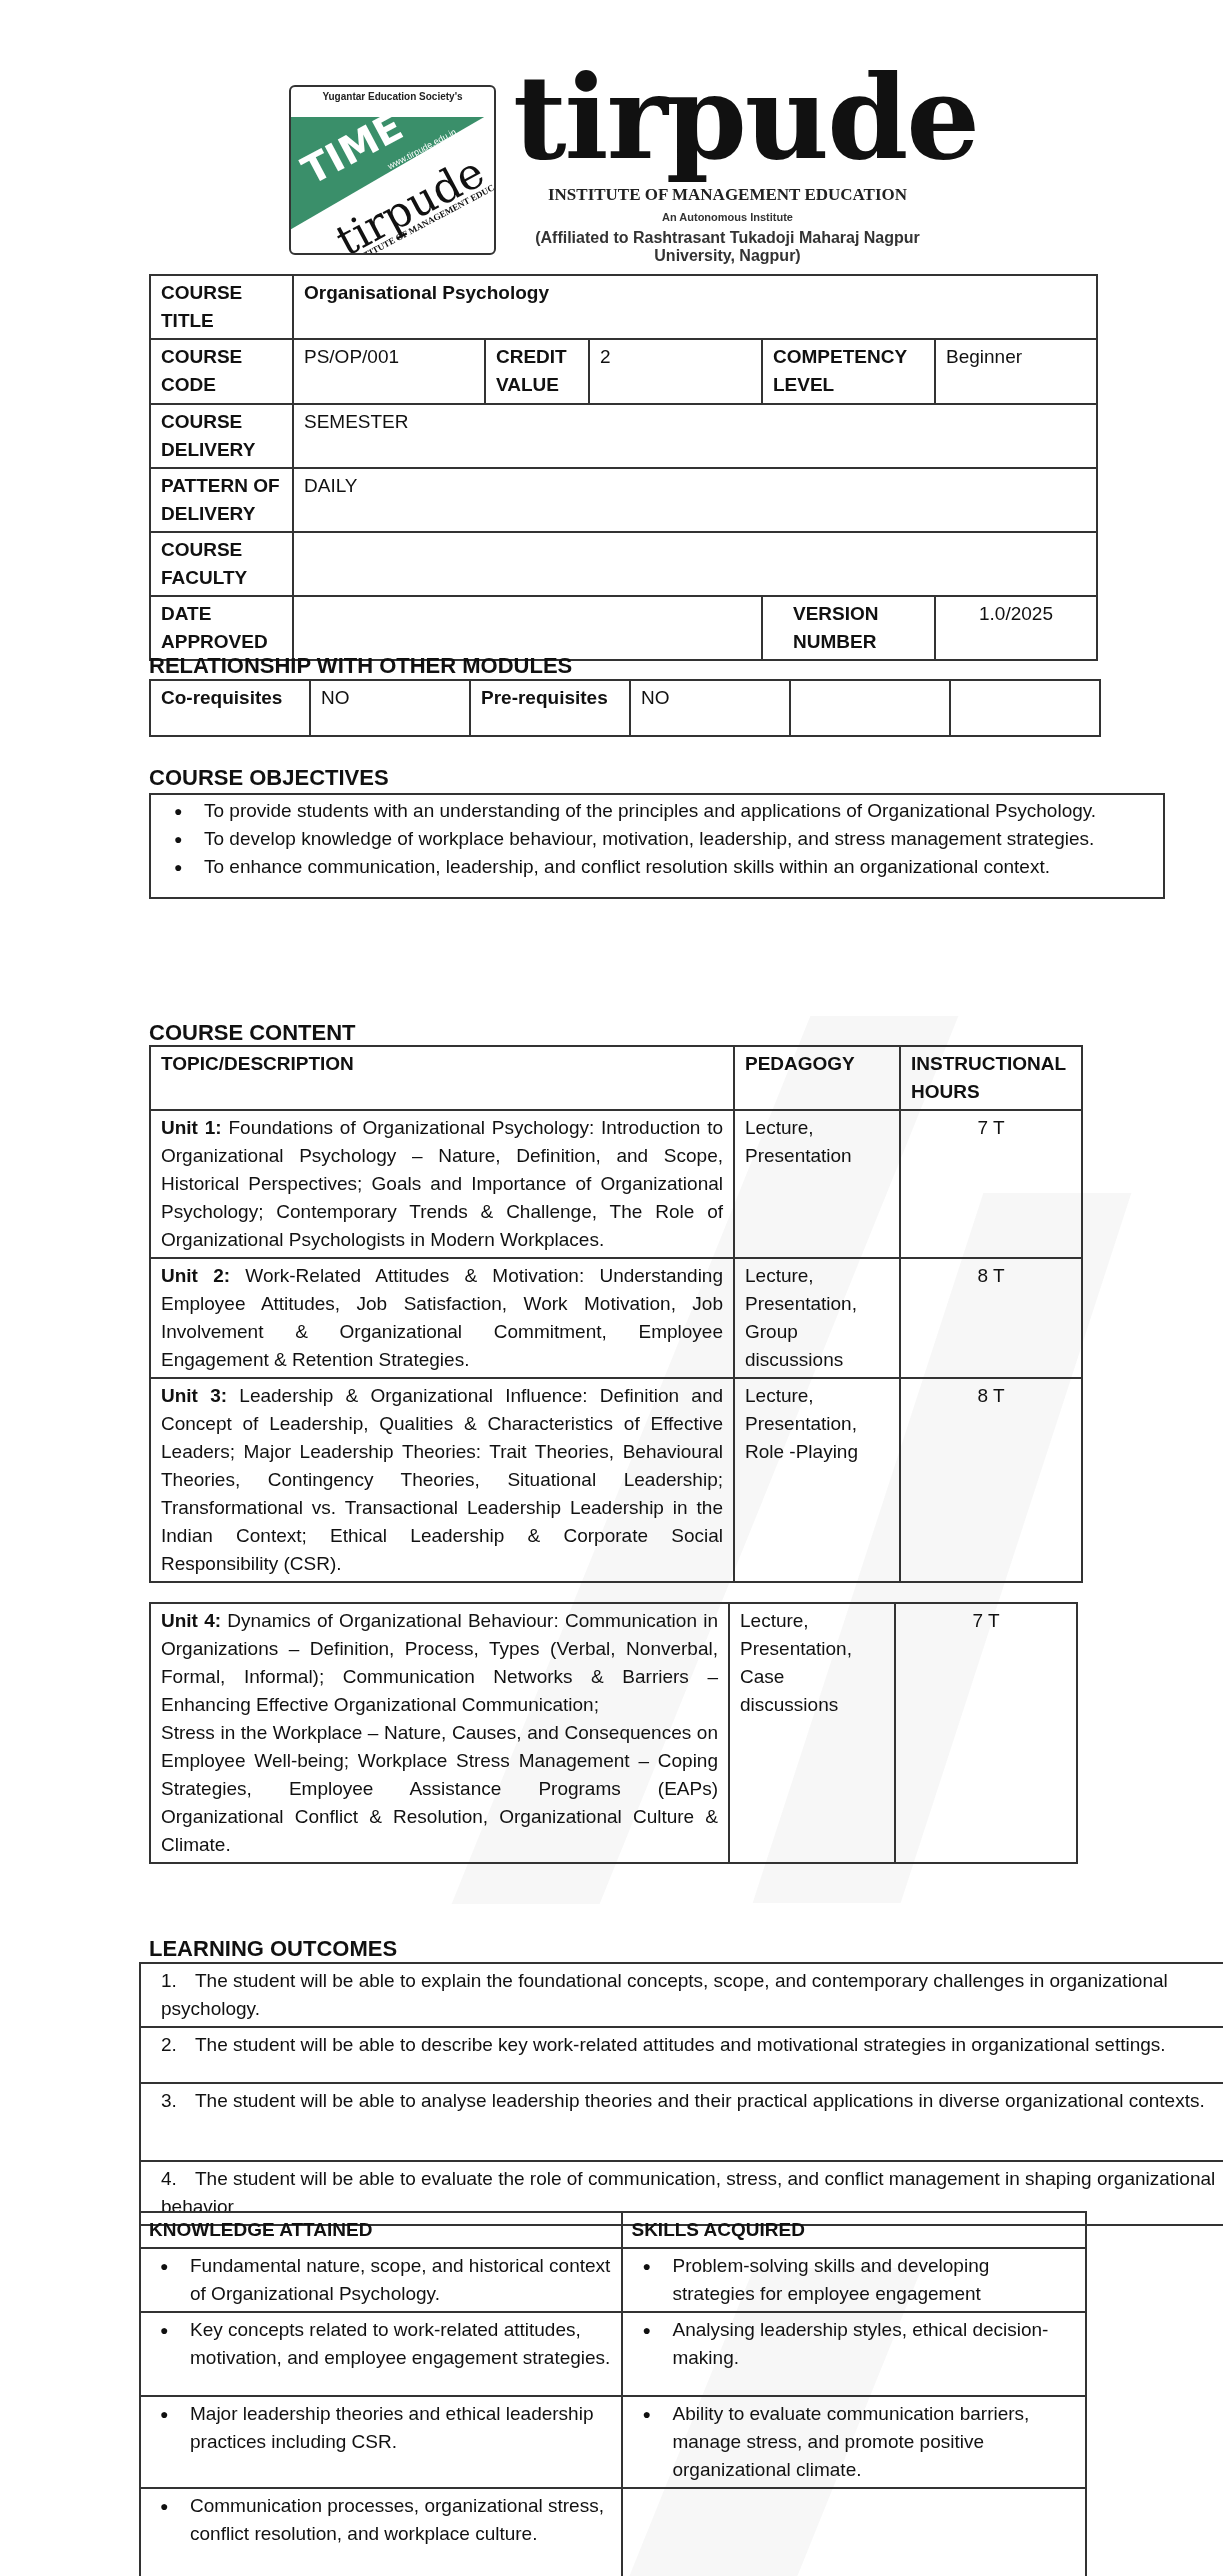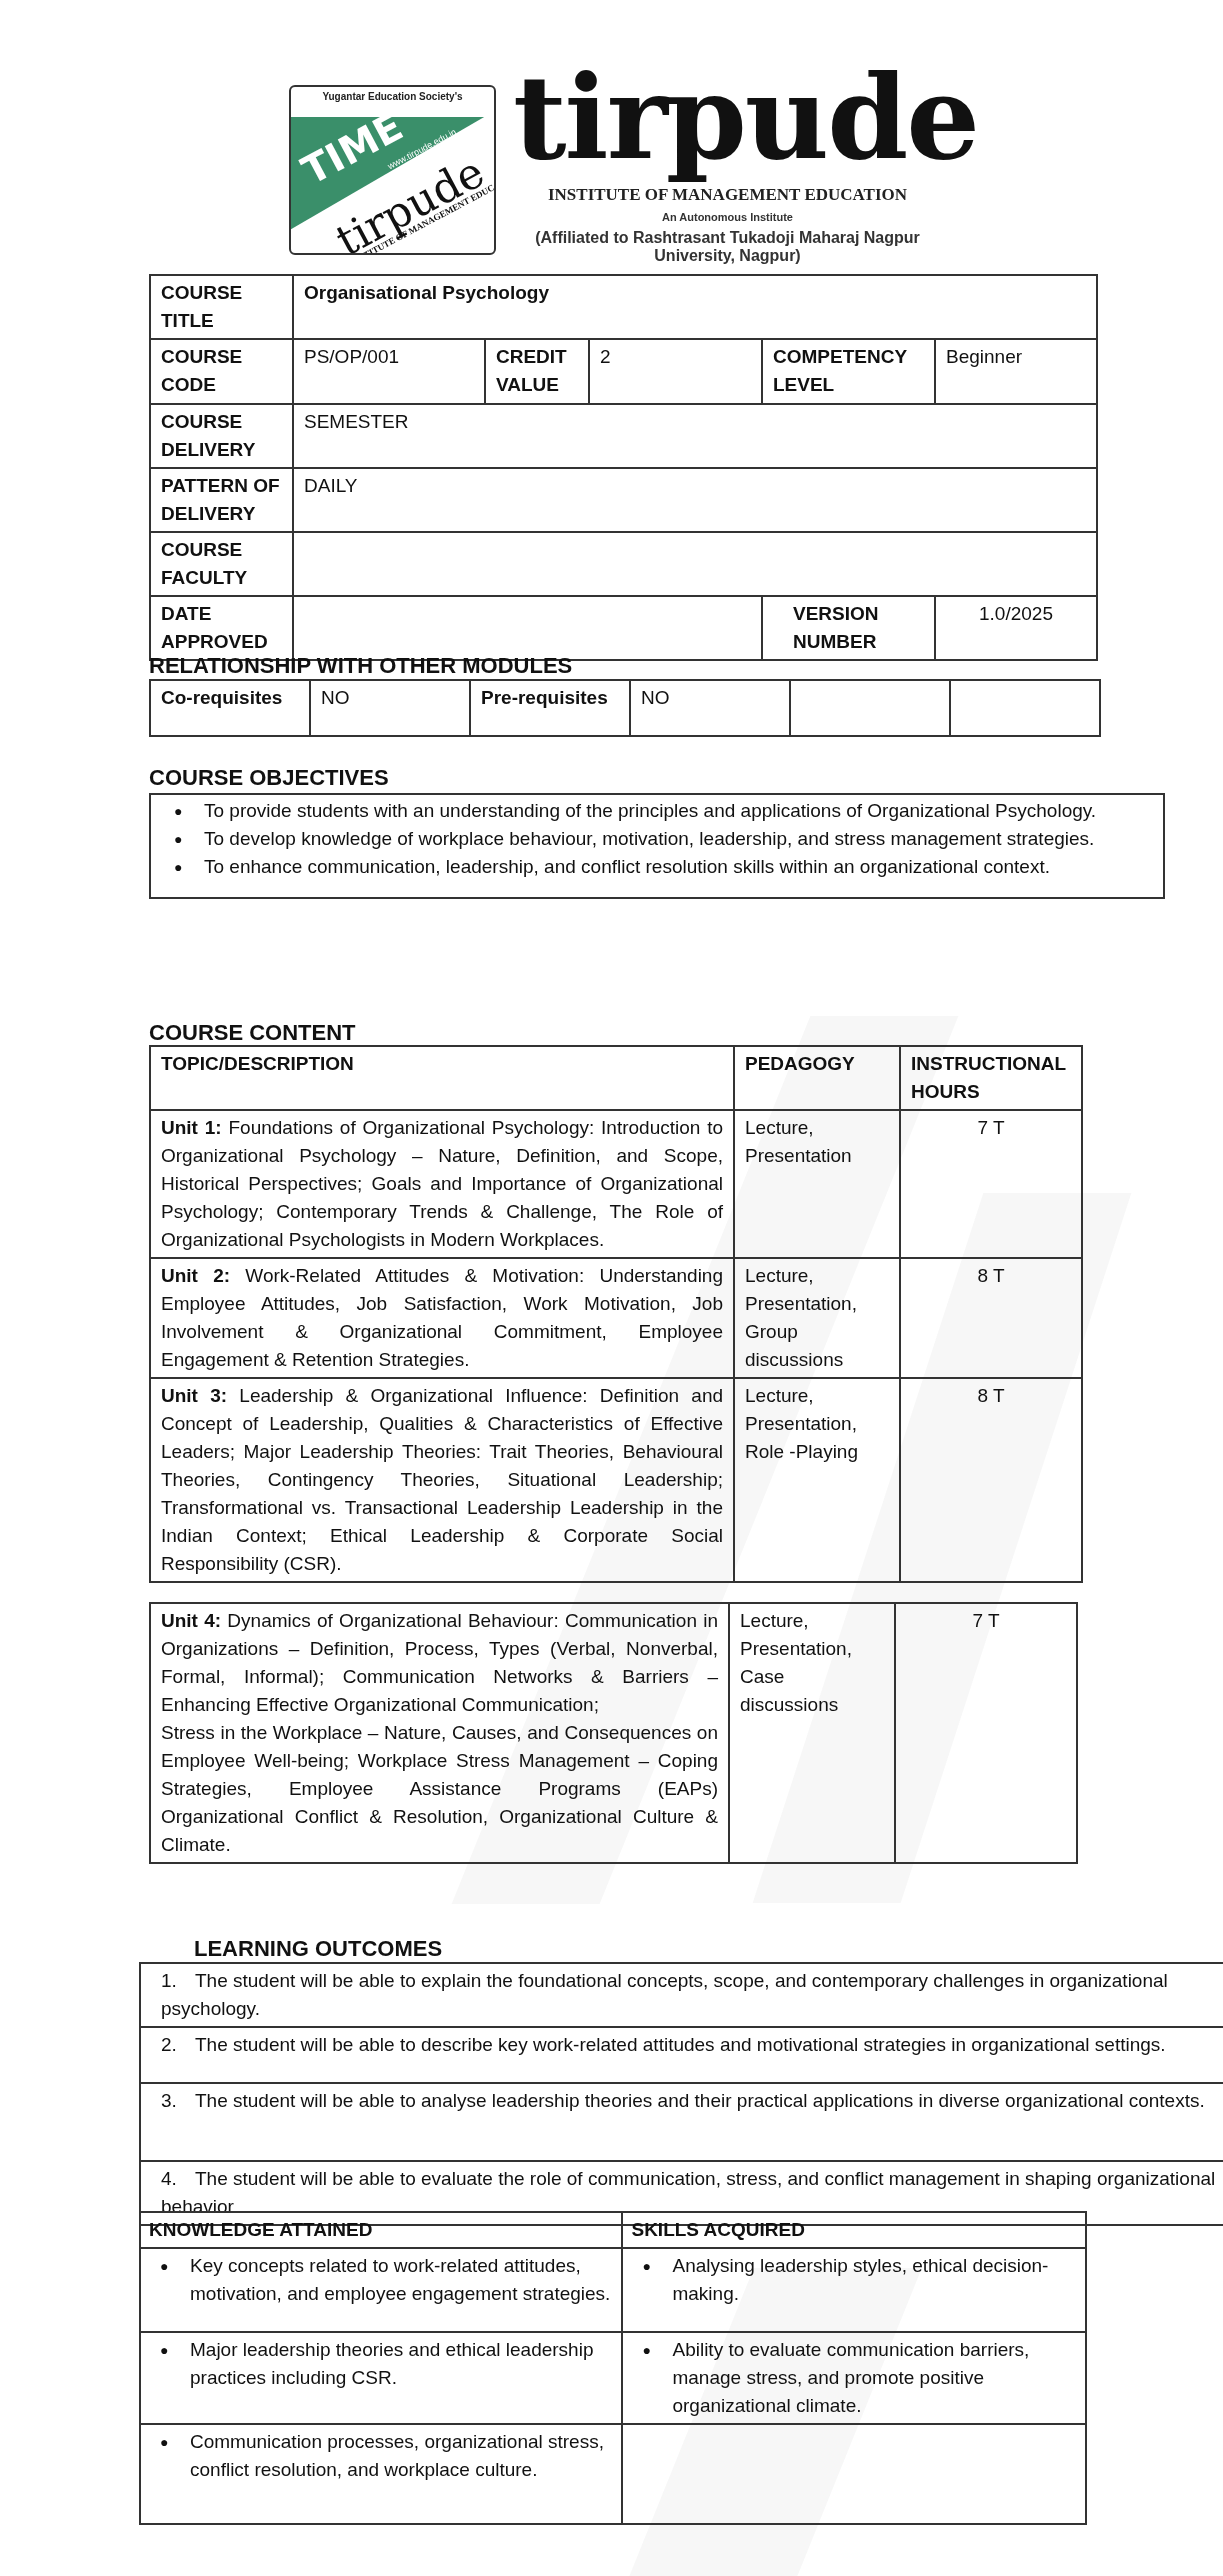--- a/index.html
+++ b/index.html
@@ -175,21 +175,21 @@
     </colgroup>
   <tbody>
       <tr>
     <td class="just"><span class="b">Unit 4:</span> <span>Dynamics of Organizational Behaviour: Communication in Organizations – Definition, Process, Types (Verbal, Nonverbal, Formal, Informal); Communication Networks &amp; Barriers – Enhancing Effective Organizational Communication;</span><br><span>Stress in the Workplace – Nature, Causes, and Consequences on Employee Well-being; Workplace Stress Management – Coping Strategies, Employee Assistance Programs (EAPs) Organizational Conflict &amp; Resolution, Organizational Culture &amp; Climate.</span></td>
     <td>Lecture, Presentation, Case discussions</td>
     <td class="center">7 T</td>
   </tr>
 </tbody>
   </table>
 
-<div class="sec-h" style="left:149px; top:1936px;margin-left:45px;">LEARNING OUTCOMES</div>
+<div class="sec-h" style="left:149px; top:1936px;">LEARNING OUTCOMES</div>
 <table class="lo" style="left:139px; top:1962px; width:1136px;">
   <colgroup>
       <col style="width:100%">
     </colgroup>
   <tbody>
       <tr style="height:56px">
         <td><span class="num">1.</span><span>The student will be able to explain the foundational concepts, scope, and contemporary challenges in organizational psychology.</span></td>
       </tr>
   <tr style="height:56px">
         <td><span class="num">2.</span><span>The student will be able to describe key work-related attitudes and motivational strategies in organizational settings.</span></td>
@@ -206,20 +206,32 @@
 <table style="left:139px; top:2211px; width:948px;">
   <colgroup>
       <col style="width:51%">
       <col style="width:49%">
     </colgroup>
   <tbody>
       <tr style="height:30px">
     <td class="b" style="padding-left:8px">KNOWLEDGE ATTAINED</td>
     <td class="b" style="padding-left:8px">SKILLS ACQUIRED</td>
   </tr>
+  <tr style="height:56px">
+    <td>
+          <ul class="bl">
+            <li>Fundamental nature, scope, and historical context of Organizational Psychology.</li>
+          </ul>
+        </td>
+    <td>
+          <ul class="bl">
+            <li>Problem-solving skills and developing strategies for employee engagement</li>
+          </ul>
+        </td>
+  </tr>
   <tr style="height:84px">
     <td>
           <ul class="bl">
             <li>Key concepts related to work-related attitudes, motivation, and employee engagement strategies.</li>
           </ul>
         </td>
     <td>
           <ul class="bl">
             <li>Analysing leadership styles, ethical decision-making.</li>
           </ul>

